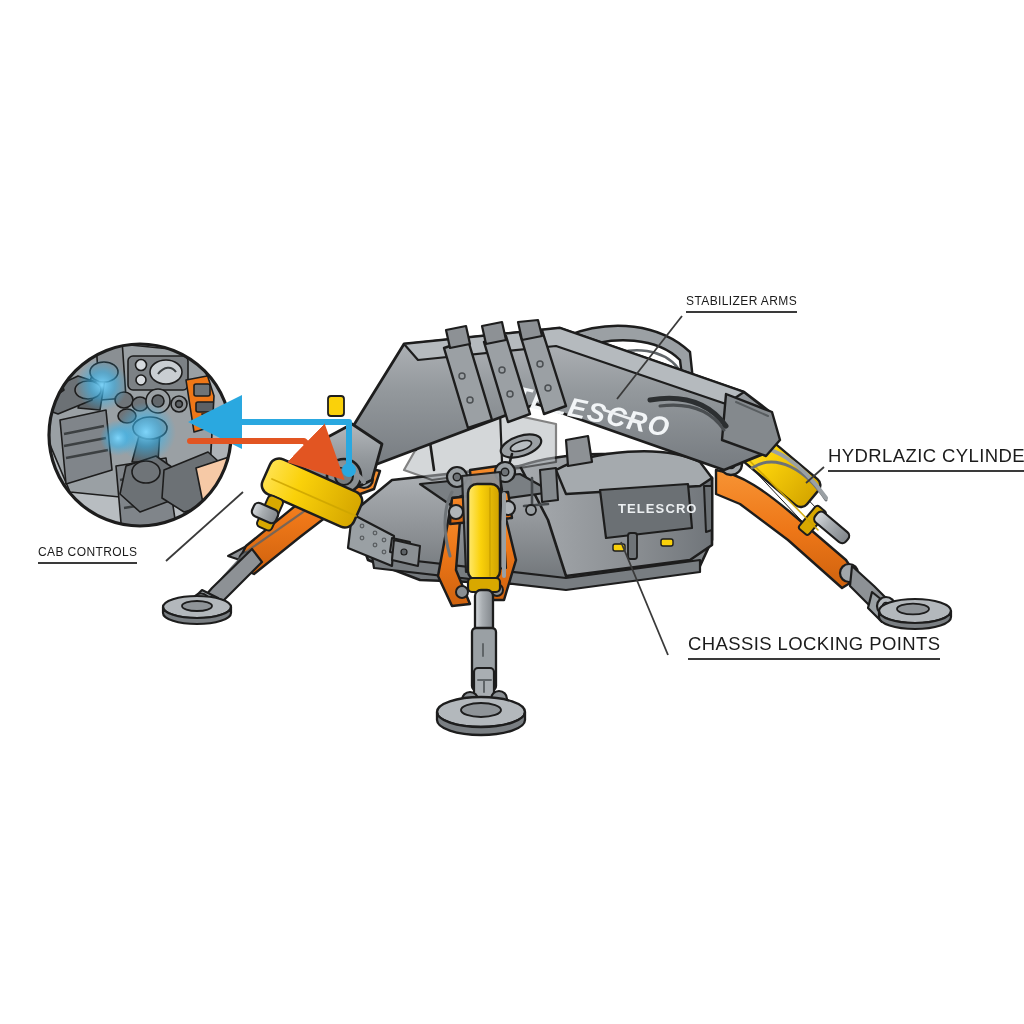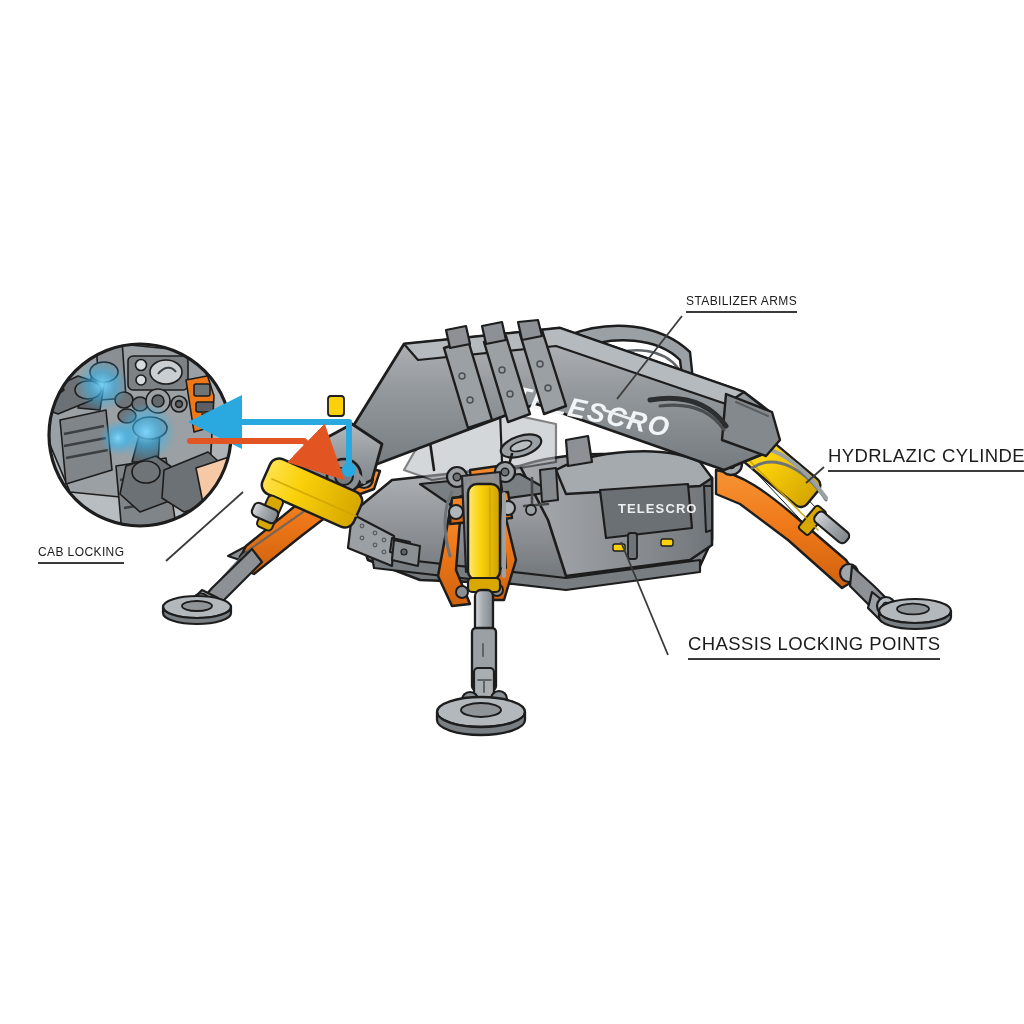--- a/index.html
+++ b/index.html
@@ -346,15 +346,15 @@
       <path d="M682 316 L617 399"></path>
       <path d="M824 467 L806 483"></path>
       <path d="M668 655 L621 542"></path>
       <path d="M166 561 L243 492"></path>
     </g>
   </svg>
 
   <div class="lbl" style="left:686px;top:294px;">STABILIZER ARMS</div>
   <div class="lbl sm" style="left:828px;top:445px;">HYDRLAZIC CYLINDERS</div>
   <div class="lbl sm" style="left:672px;top:633px;margin-left:16px;">CHASSIS LOCKING POINTS</div>
-  <div class="lbl" style="left:38px;top:545px;">CAB LOCKING</div>
+  <div class="lbl" style="left:38px;top:545px;">CAB CONTROLS</div>
 
 </div>
 
 </body></html>

